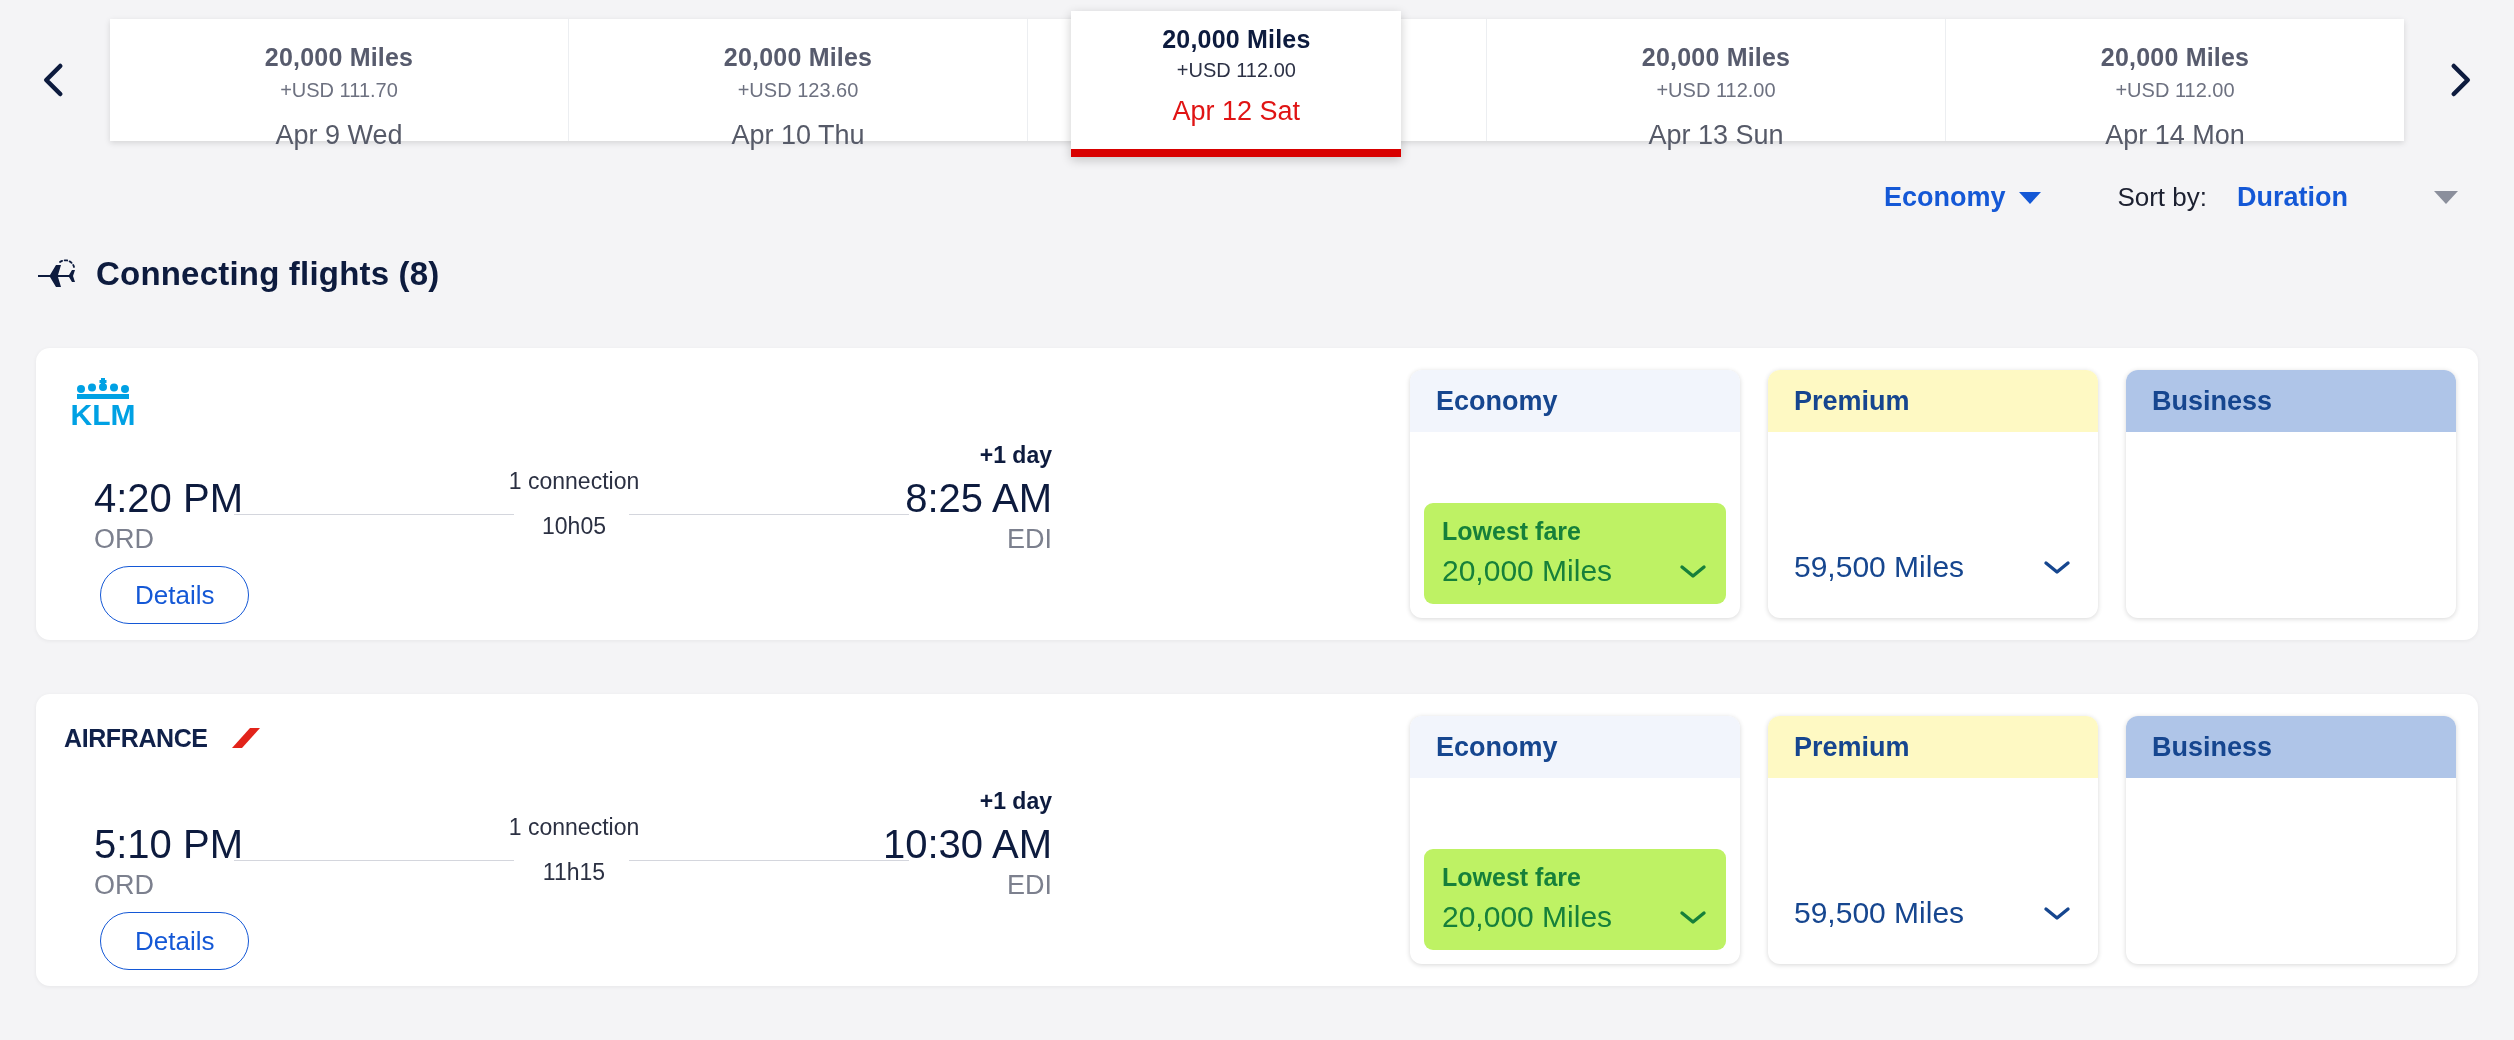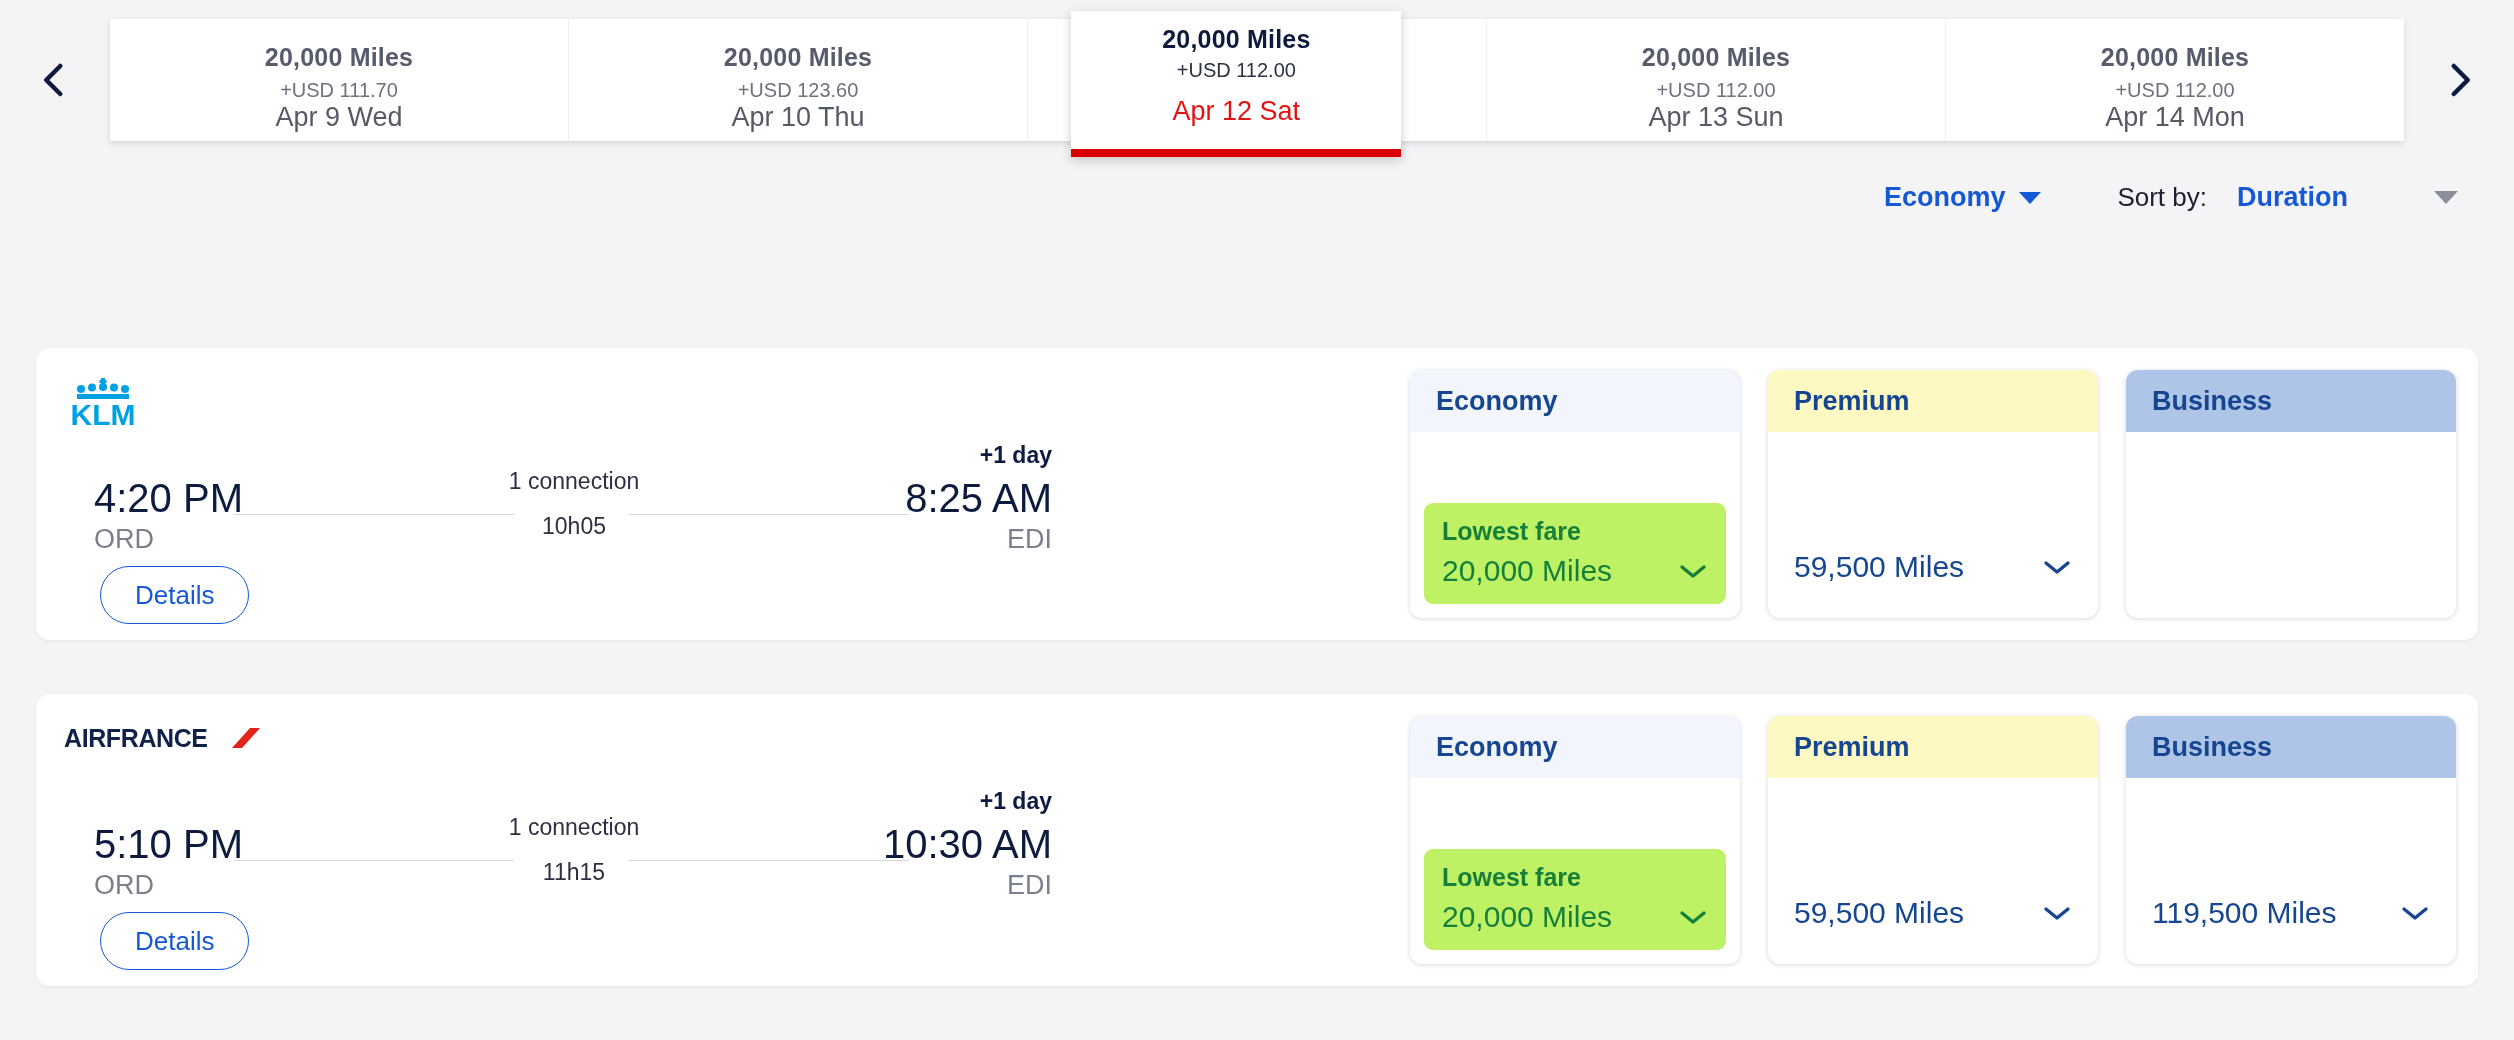--- a/index.html
+++ b/index.html
@@ -32,21 +32,21 @@
     display: flex; flex-direction: column; align-items: center;
     justify-content: flex-start; padding-top: 24px;
     background: #ffffff; cursor: pointer;
     border-right: 1px solid #eceef1;
   }
   .date-tab:last-child { border-right: none; }
   .date-tab .miles {
     font-size: 25px; font-weight: bold; color: #575b6d; letter-spacing: 0.2px;
   }
   .date-tab .usd { font-size: 20px; color: #6d7180; margin-top: 7px; }
-  .date-tab .daylabel { font-size: 27px; color: #565a68; }
+  .date-tab .daylabel { font-size: 27px; color: #565a68; margin-top: 18px; }
 
   .date-tab.selected {
     position: absolute; top: -8px; left: 49.1%; transform: translateX(-50%);
     width: 330px; height: 146px; z-index: 5;
     background: #ffffff; border-bottom: 8px solid #d80000;
     box-shadow: 0 3px 10px rgba(0,0,0,0.20);
     padding-top: 14px; border-right: none;
   }
   .date-tab.selected .miles { color: #0d1b3e; }
   .date-tab.selected .usd { color: #2c3145; margin-top: 5px; }
@@ -224,20 +224,27 @@
       <span>Economy</span>
       <span class="caret-blue"></span>
     </div>
     <span class="sort-label">Sort by:</span>
     <span class="sort-value">Duration</span>
     <span class="sort-caret-wrap">
       <span class="caret-grey"></span>
     </span>
   </div>
 
+  <div class="section-header">
+    <svg class="plane-icon" viewBox="0 0 42 32">
+      <path d="M2 17 L14 17 L20 7 L25 7 L22 17 L33 17 L36 12 L39 12 L37 18 L39 24 L36 24 L33 19 L22 19 L25 29 L20 29 L14 19 L2 19 Z" fill="#0d1b3e"></path>
+      <path d="M24 4 A9 9 0 0 1 38 9" fill="none" stroke="#0d1b3e" stroke-width="1.8" stroke-dasharray="2.5 2.5" stroke-linecap="round"></path>
+    </svg>
+    <span class="title">Connecting flights (8)</span>
+  </div>
 
   <div id="flight-list">
       <div class="flight-card" id="flight-card-0">
         <div class="airline-logo">
           <svg viewBox="0 0 78 52" class="klm-logo">
             <g fill="#00a1e4">
               <rect x="37" y="2" width="4" height="7"></rect>
               <rect x="35.5" y="4" width="7" height="3"></rect>
               <circle cx="17" cy="13" r="4"></circle>
               <circle cx="28" cy="11.5" r="4"></circle>
@@ -340,26 +347,18 @@
               <div class="plain-price">
                 <span class="price-text">59,500 Miles</span>
                 <svg viewBox="0 0 30 18" class="chev blue" fill="none" stroke="currentColor" stroke-width="3.4" stroke-linecap="round" stroke-linejoin="round">
                   <polyline points="4 5 15 14 26 5"></polyline>
                 </svg>
               </div>
             </div>
           </div>
           <div class="fare-card business">
             <div class="fare-head">Business</div>
-            <div class="fare-body">
-              <div class="plain-price">
-                <span class="price-text">119,500 Miles</span>
-                <svg viewBox="0 0 30 18" class="chev blue" fill="none" stroke="currentColor" stroke-width="3.4" stroke-linecap="round" stroke-linejoin="round">
-                  <polyline points="4 5 15 14 26 5"></polyline>
-                </svg>
-              </div>
-            </div>
           </div>
         </div>
       </div>
     </div>
 
 </div>
 
 </body></html>

